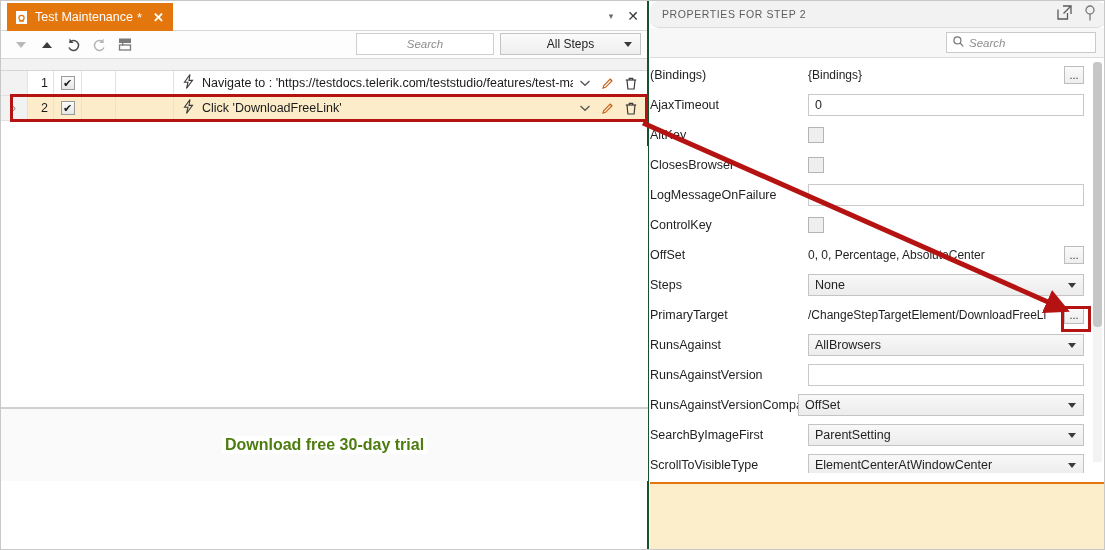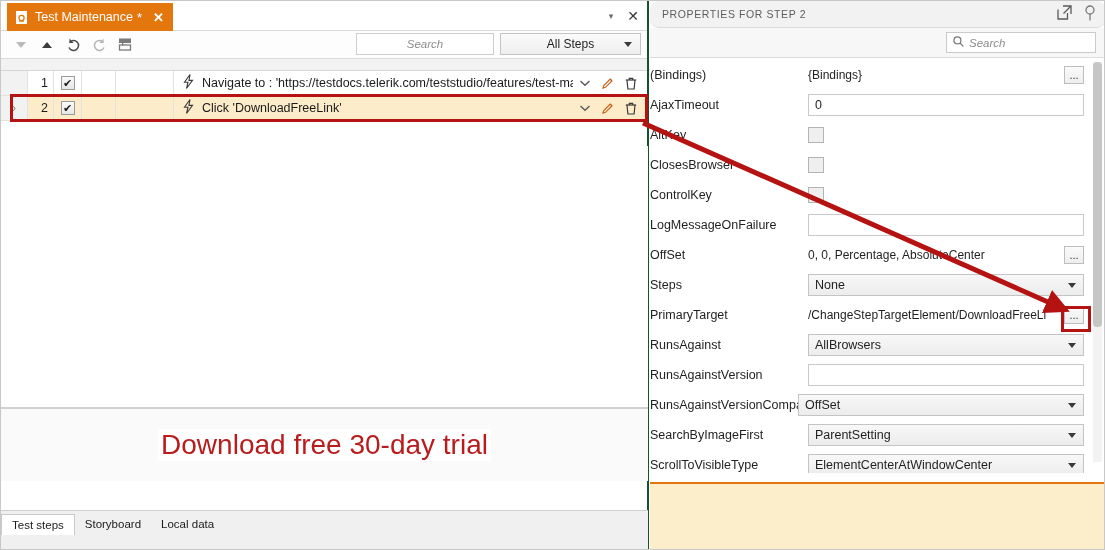--- a/index.html
+++ b/index.html
@@ -177,22 +177,22 @@
 
   
   .preview {
     position: absolute; left: 0; bottom: 70px;
     width: 647px; height: 73px;
     background: #fafafa;
     border-top: 1px solid #d0d0d0;
     display: flex; align-items: center; justify-content: center;
   }
   .preview-link {
-    font-size: 28px; font-weight: normal;
-    color: #b91c1c;
+    font-size: 16px; font-weight: bold;
+    color: #4d7c0f;
     background: #ffffff;
     padding: 0 3px;
     cursor: pointer;
   }
   .preview-spacer {
     position: absolute; left: 0; top: 145px;
     width: 647px; bottom: 143px;
     background: #ffffff;
     border-bottom: 1px solid #d0d0d0;
   }
@@ -505,25 +505,20 @@
         </div>
       </div>
     </div>
 
     <div class="preview-spacer"></div>
 
     <div class="preview">
       <span class="preview-link">Download free 30-day trial</span>
     </div>
 
-    <div class="bottom-tabs">
-      <div class="btab active">Test steps</div>
-      <div class="btab">Storyboard</div>
-      <div class="btab">Local data</div>
-    </div>
   </div>
 
   <div id="right-pane">
 
     <div class="props-header">
       <span class="props-title">PROPERTIES FOR STEP 2</span>
       <div class="ph-icons">
         <span>
           <svg width="15" height="15" viewBox="0 0 15 15">
             <path d="M1 4.5 L1 14 L10.5 14 L10.5 8" fill="none" stroke="#5a5a5a" stroke-width="1.3"></path>
@@ -577,30 +572,30 @@
       </div>
 
       <div class="prow">
         <div class="pname">ClosesBrowser</div>
         <div class="pval">
           <span class="p-check"></span>
         </div>
       </div>
 
       <div class="prow">
+        <div class="pname">LogMessageOnFailure</div>
+        <div class="pval">
+          <span class="p-input"></span>
+        </div>
+      </div>
+
+      <div class="prow">
         <div class="pname">ControlKey</div>
         <div class="pval">
           <span class="p-check"></span>
-        </div>
-      </div>
-
-      <div class="prow">
-        <div class="pname">LogMessageOnFailure</div>
-        <div class="pval">
-          <span class="p-input"></span>
         </div>
       </div>
 
       <div class="prow">
         <div class="pname">OffSet</div>
         <div class="pval">
           <span class="p-text">0, 0, Percentage, AbsoluteCenter</span>
           <span class="p-ellipsis">...</span>
         </div>
       </div>

